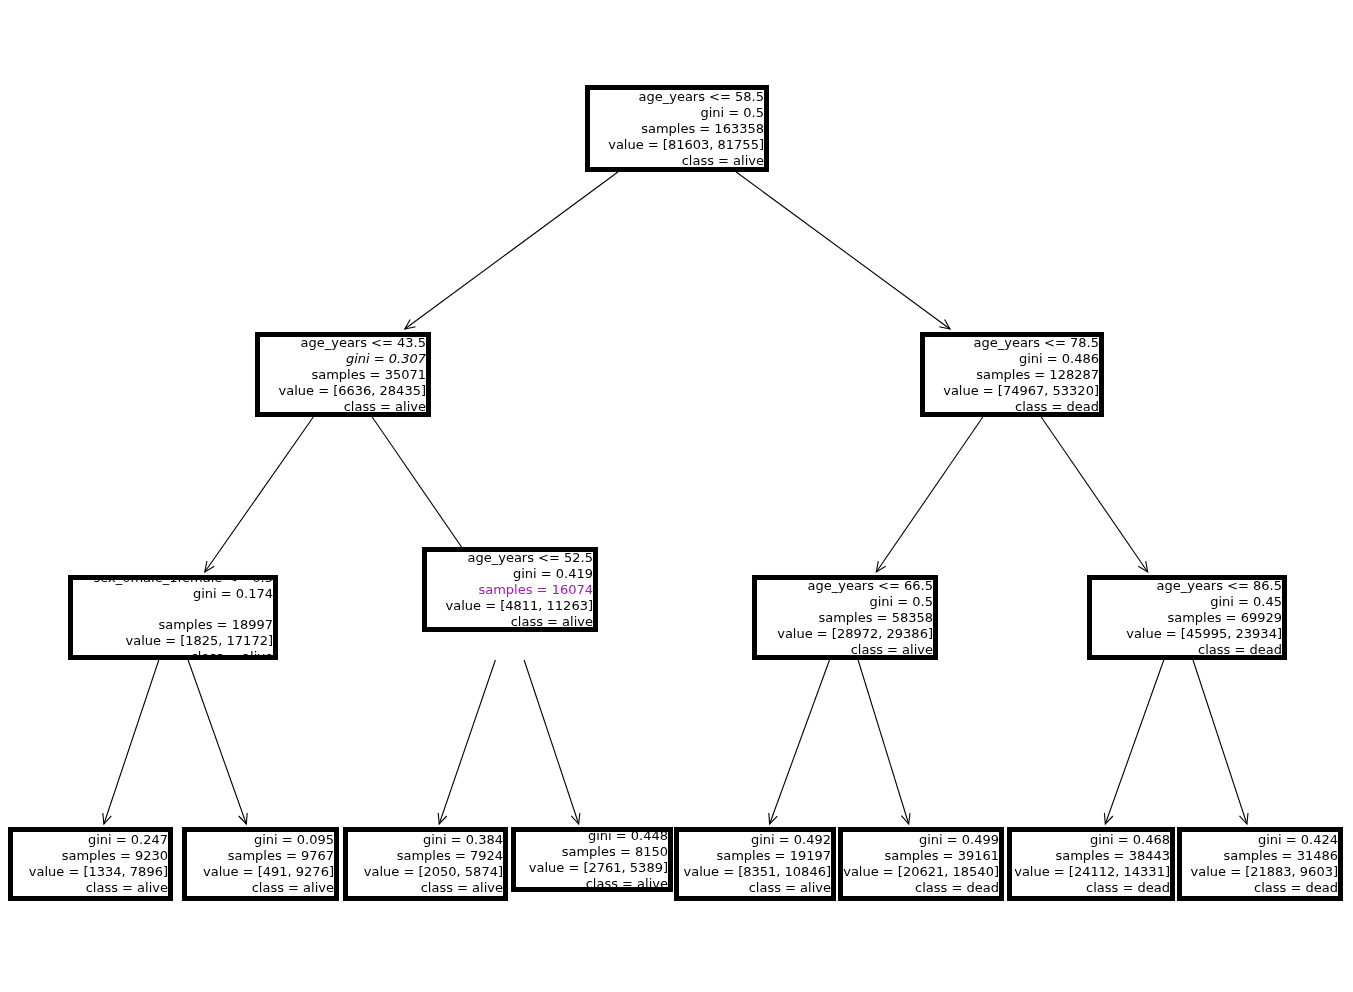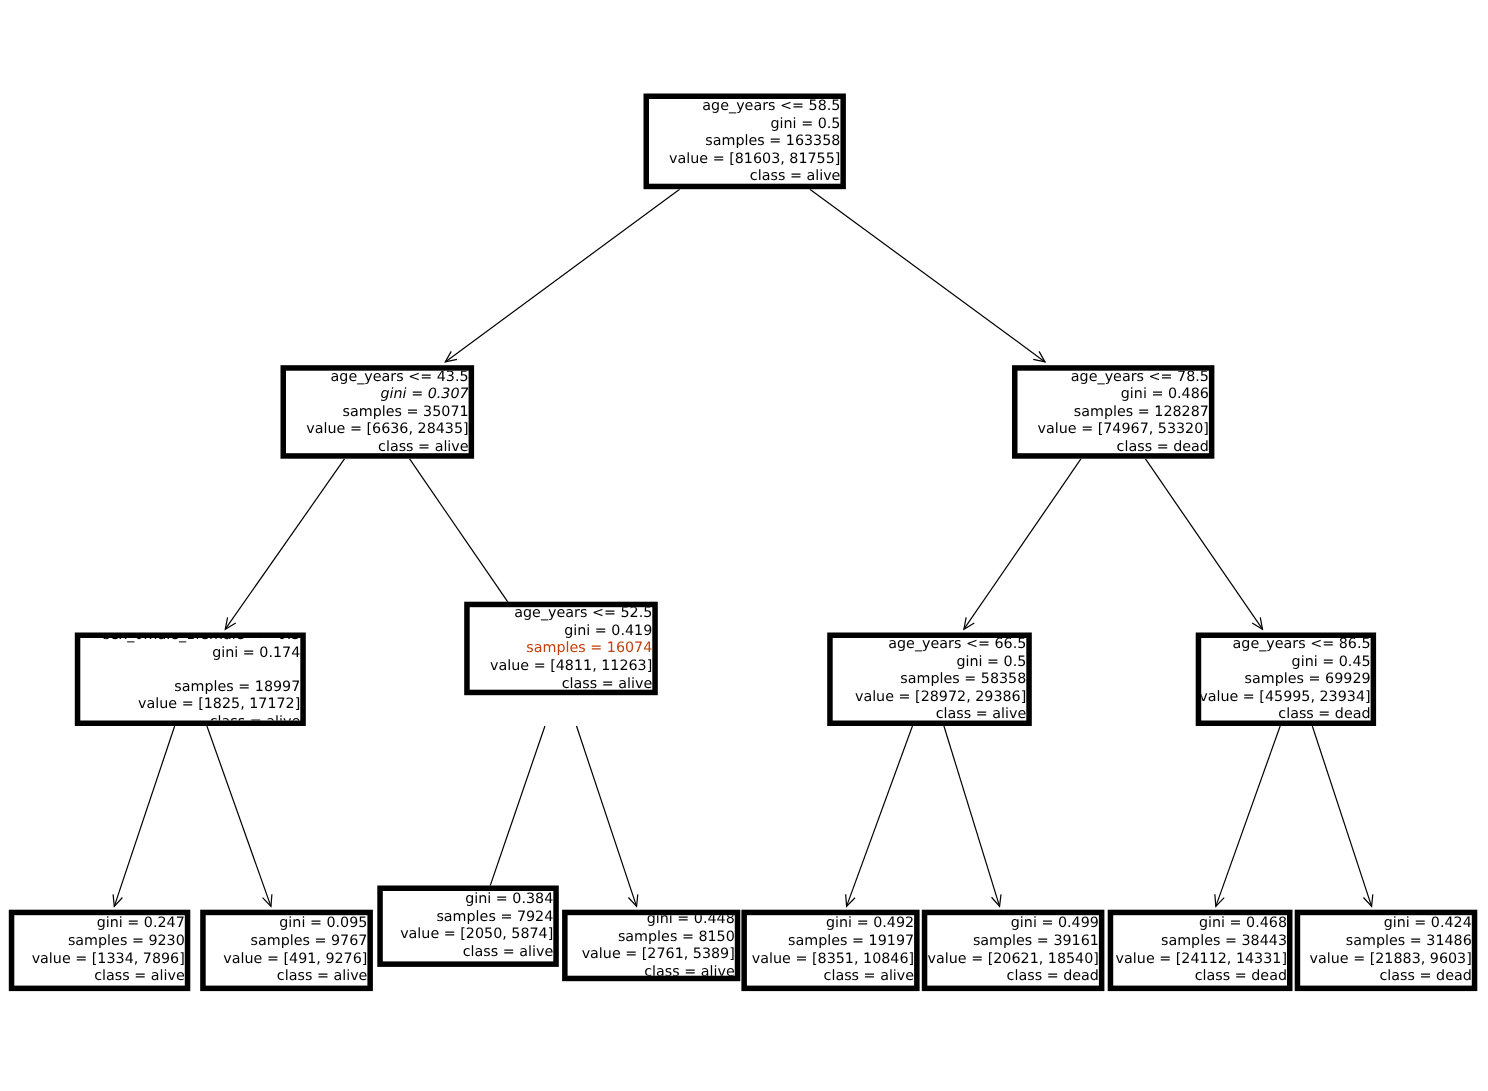--- a/index.html
+++ b/index.html
@@ -101,51 +101,51 @@
     <div class="node" style="left: 68px; top: 575px; width: 210px; height: 85px; border-color: rgb(0, 0, 0);">
       <div class="node-line" style="color: rgb(0, 0, 0);">sex_0male_1female &lt;= 0.5</div>
       <div class="node-line" style="color: rgb(0, 0, 0);">gini = 0.174</div>
       <div class="node-line" style="color: rgb(0, 0, 0); margin-top: 15px;">samples = 18997</div>
       <div class="node-line" style="color: rgb(0, 0, 0);">value = [1825, 17172]</div>
       <div class="node-line" style="color: rgb(0, 0, 0);">class = alive</div>
     </div>
     <div class="node" style="left: 422px; top: 547px; width: 176px; height: 85px; border-color: rgb(0, 0, 0);">
       <div class="node-line" style="color: rgb(0, 0, 0);">age_years &lt;= 52.5</div>
       <div class="node-line" style="color: rgb(0, 0, 0);">gini = 0.419</div>
-      <div class="node-line" style="color: #c2410c;">samples = 16074</div>
+      <div class="node-line" style="color: #a21caf;">samples = 16074</div>
       <div class="node-line" style="color: rgb(0, 0, 0);">value = [4811, 11263]</div>
       <div class="node-line" style="color: rgb(0, 0, 0);">class = alive</div>
     </div>
     <div class="node" style="left: 752px; top: 575px; width: 186px; height: 85px; border-color: rgb(0, 0, 0);">
       <div class="node-line" style="color: rgb(0, 0, 0);">age_years &lt;= 66.5</div>
       <div class="node-line" style="color: rgb(0, 0, 0);">gini = 0.5</div>
       <div class="node-line" style="color: rgb(0, 0, 0);">samples = 58358</div>
       <div class="node-line" style="color: rgb(0, 0, 0);">value = [28972, 29386]</div>
       <div class="node-line" style="color: rgb(0, 0, 0);">class = alive</div>
     </div>
-    <div class="node" style="left: 1087px; top: 575px; width: 164px; height: 85px; border-color: rgb(0, 0, 0);">
+    <div class="node" style="left: 1087px; top: 575px; width: 200px; height: 85px; border-color: rgb(0, 0, 0);">
       <div class="node-line" style="color: rgb(0, 0, 0);">age_years &lt;= 86.5</div>
       <div class="node-line" style="color: rgb(0, 0, 0);">gini = 0.45</div>
       <div class="node-line" style="color: rgb(0, 0, 0);">samples = 69929</div>
       <div class="node-line" style="color: rgb(0, 0, 0);">value = [45995, 23934]</div>
       <div class="node-line" style="color: rgb(0, 0, 0);">class = dead</div>
     </div>
     <div class="node" style="left: 8px; top: 827px; width: 165px; height: 74px; border-color: rgb(0, 0, 0);">
       <div class="node-line" style="color: rgb(0, 0, 0);">gini = 0.247</div>
       <div class="node-line" style="color: rgb(0, 0, 0);">samples = 9230</div>
       <div class="node-line" style="color: rgb(0, 0, 0);">value = [1334, 7896]</div>
       <div class="node-line" style="color: rgb(0, 0, 0);">class = alive</div>
     </div>
     <div class="node" style="left: 182px; top: 827px; width: 157px; height: 74px; border-color: rgb(0, 0, 0);">
       <div class="node-line" style="color: rgb(0, 0, 0);">gini = 0.095</div>
       <div class="node-line" style="color: rgb(0, 0, 0);">samples = 9767</div>
       <div class="node-line" style="color: rgb(0, 0, 0);">value = [491, 9276]</div>
       <div class="node-line" style="color: rgb(0, 0, 0);">class = alive</div>
     </div>
-    <div class="node" style="left: 343px; top: 805px; width: 165px; height: 74px; border-color: rgb(0, 0, 0);">
+    <div class="node" style="left: 343px; top: 827px; width: 165px; height: 74px; border-color: rgb(0, 0, 0);">
       <div class="node-line" style="color: rgb(0, 0, 0);">gini = 0.384</div>
       <div class="node-line" style="color: rgb(0, 0, 0);">samples = 7924</div>
       <div class="node-line" style="color: rgb(0, 0, 0);">value = [2050, 5874]</div>
       <div class="node-line" style="color: rgb(0, 0, 0);">class = alive</div>
     </div>
     <div class="node" style="left: 511px; top: 827px; width: 162px; height: 65px; border-color: rgb(0, 0, 0);">
       <div class="node-line" style="color: rgb(0, 0, 0);">gini = 0.448</div>
       <div class="node-line" style="color: rgb(0, 0, 0);">samples = 8150</div>
       <div class="node-line" style="color: rgb(0, 0, 0);">value = [2761, 5389]</div>
       <div class="node-line" style="color: rgb(0, 0, 0);">class = alive</div>

